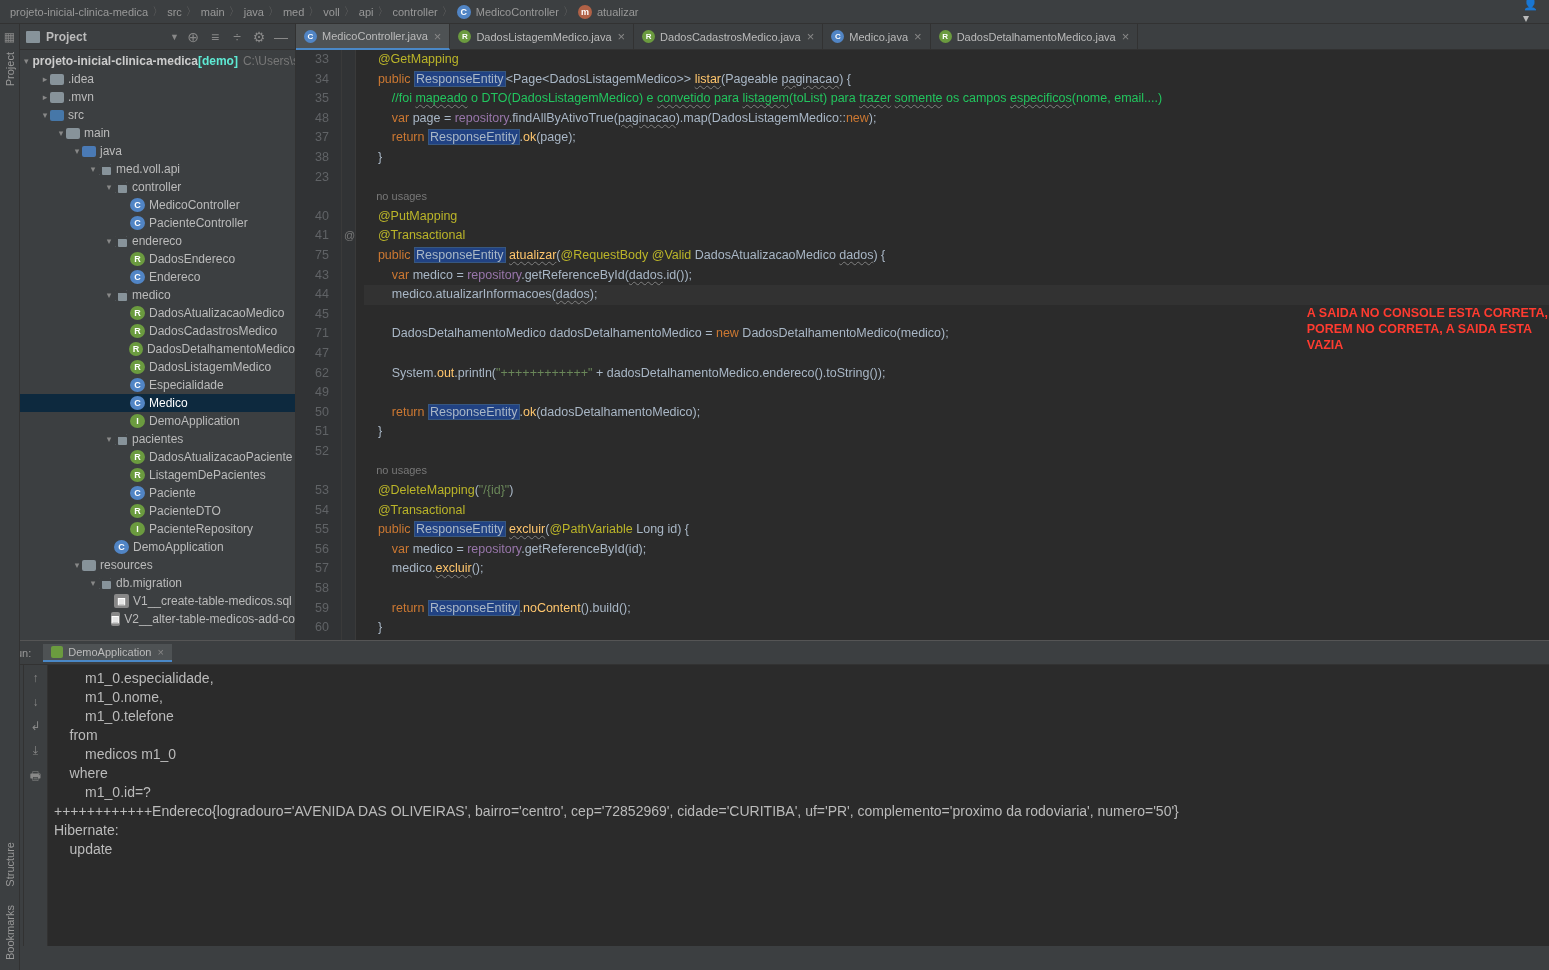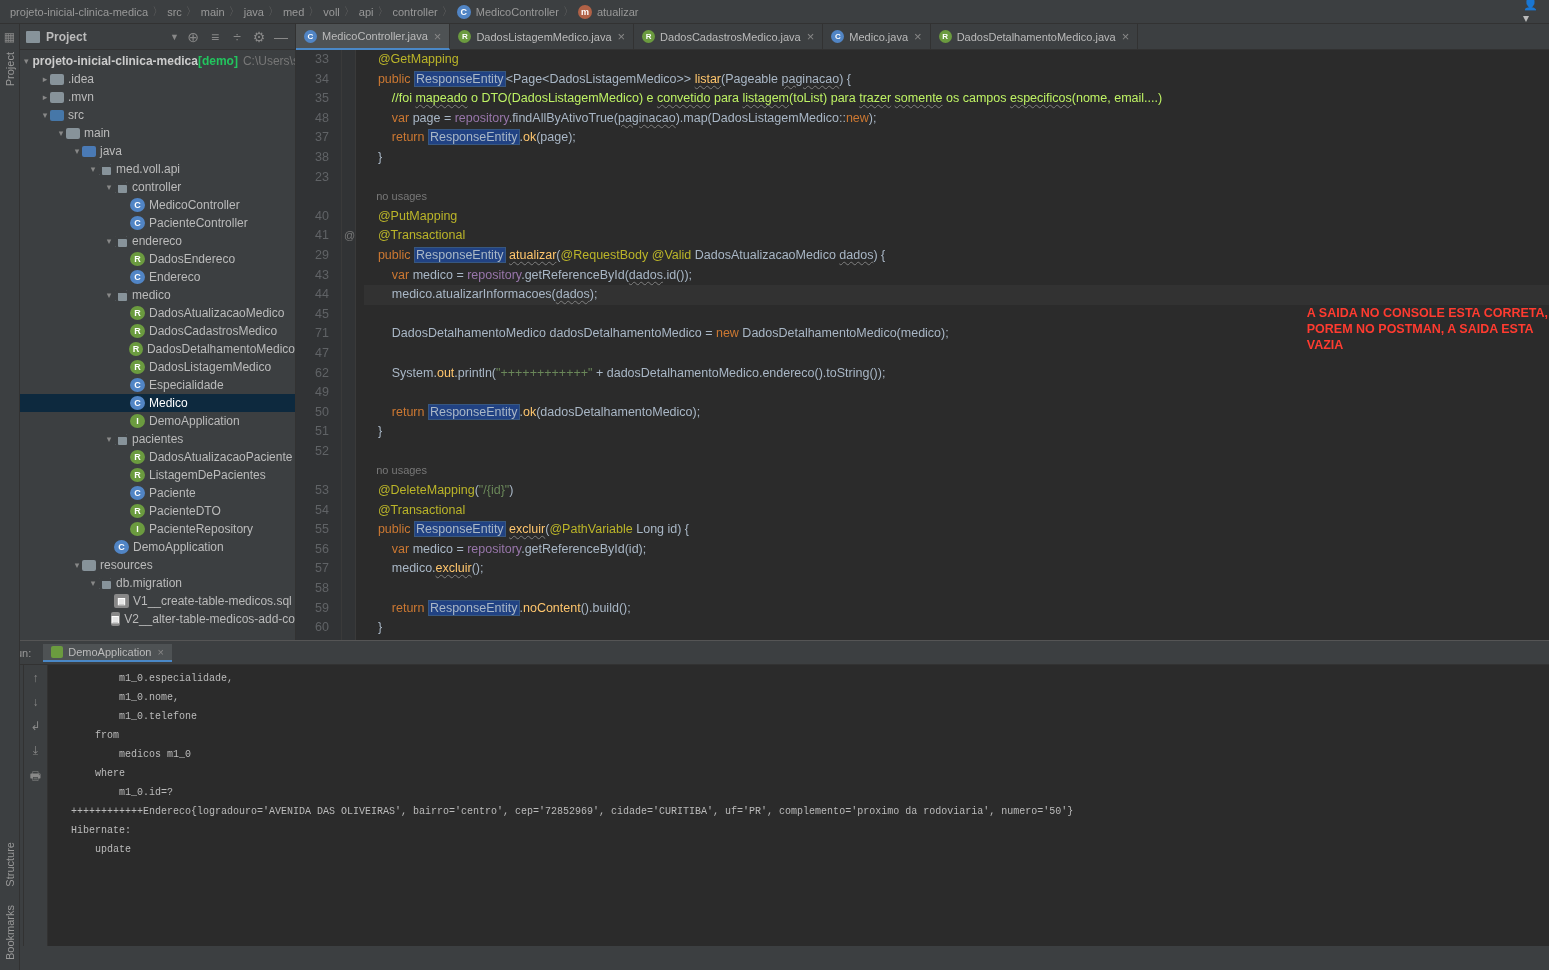--- a/index.html
+++ b/index.html
@@ -42,38 +42,38 @@
 .tab .tic.r { background:#6b9b3f;}
 .tab .close { margin-left:6px; color:#888; font-size:13px;}
 .editor { flex:1; display:flex; overflow:hidden; position:relative; font-family: 'Consolas','Monaco',monospace; font-size:12.5px; line-height:19.6px; }
 .gutter { width:46px; background:#313335; color:#606366; text-align:right; padding-right:12px; user-select:none; border-right:1px solid #3a3a3a; }
 .gutter div { height:19.6px; }
 .fold-col { width:14px; background:#313335; border-right:1px solid #3a3a3a; position:relative;}
 .code { flex:1; padding-left:8px; color:#a9b7c6; white-space:pre; overflow:hidden; position:relative;}
 .code .ln { height:19.6px; }
 .kw { color:#cc7832; }
 .str { color:#6a8759; }
-.cmt { color:#bef264; }
+.cmt { color:#22c55e; }
 .ann { color:#bbb529; }
 .mth { color:#ffc66d; }
 .hlbox { background:#214283; border:1px solid #375780; padding:0 1px;}
 .ul { text-decoration: underline wavy #808080 1px; text-underline-offset:2px;}
 .inlay { color:#787878; font-size:11px;}
 .cursor-line { background:#323232;}
 .annotation-at { color:#787878; font-size:11px; position:absolute; left:2px;}
 .run-panel { height: 306px; background:#2b2b2b; border-top:1px solid #555; display:flex; flex-direction:column;}
 .run-header { height:24px; background:#3c3f41; display:flex; align-items:center; padding:0 8px; font-size:11px; border-bottom:1px solid #323232;}
 .run-header .lbl { color:#999; margin-right:12px;}
 .run-tab { background:#4e5254; padding:2px 8px; border-bottom:2px solid #4a88c7; display:flex; align-items:center;}
 .run-tab .sp { width:12px;height:12px; background:#6b9b3f; border-radius:2px; margin-right:5px; display:inline-block;}
 .run-body { flex:1; display:flex;}
 .run-tools { width:24px; background:#3c3f41; border-right:1px solid #323232; display:flex; flex-direction:column; align-items:center; padding-top:6px; gap:8px;}
 .run-tools .ti { width:16px; height:16px; display:flex; align-items:center; justify-content:center; cursor:pointer;}
 .run-sub { width:24px; background:#3c3f41; border-right:1px solid #323232; display:flex; flex-direction:column; align-items:center; padding-top:6px; gap:10px; color:#888;}
-.console { flex:1; font-family:Liberation Mono, monospace; font-size:10px; line-height:19px; color:#bbb; padding:4px 23px; white-space:pre; overflow:hidden;}
+.console { flex:1; font-family:Liberation Sans, sans-serif; font-size:14px; line-height:19px; color:#bbb; padding:4px 6px; white-space:pre; overflow:hidden;}
 .red-annot { position:absolute; color:#ff3b30; font-size:12.5px; font-weight:bold; font-family:'Segoe UI',Arial,sans-serif; line-height:16px; text-align:left;}
 .arrow-svg { position:absolute; pointer-events:none;}
 .avatar-btn { position:absolute; right:8px; top:3px; width:18px; height:16px; color:#bbb; display:flex; align-items:center;}
 </style>
 </head>
 <body>
 
 <div class="breadcrumb">
   <span>projeto-inicial-clinica-medica</span>
     <span class="sep">〉</span>
@@ -114,21 +114,21 @@
       <span class="tbicon">≡</span>
       <span class="tbicon">÷</span>
       <span class="tbicon">⚙</span>
       <span class="tbicon">—</span>
     </div>
     <div class="tree" id="tree">
         <div class="tree-row" style="padding-left: 4px;">
           <span class="arrow">▾</span>
           <span class="ic folder"></span>
           <b style="color:#ccc;">projeto-inicial-clinica-medica</b> 
-          <b style="color:#22c55e;">[demo]</b>
+          <b style="color:#5eead4;">[demo]</b>
           <span class="dim">C:\Users\s</span>
         </div>
         <div class="tree-row" style="padding-left: 20px;">
           <span class="arrow">▸</span>
           <span class="ic folder"></span>
           <span>.idea</span>
         </div>
         <div class="tree-row" style="padding-left: 20px;">
           <span class="arrow">▸</span>
           <span class="ic folder"></span>
@@ -315,21 +315,21 @@
           <div>33</div>
           <div>34</div>
           <div>35</div>
           <div>48</div>
           <div>37</div>
           <div>38</div>
           <div>23</div>
           <div></div>
           <div>40</div>
           <div>41</div>
-          <div>29</div>
+          <div>75</div>
           <div>43</div>
           <div>44</div>
           <div>45</div>
           <div>71</div>
           <div>47</div>
           <div>62</div>
           <div>49</div>
           <div>50</div>
           <div>51</div>
           <div>52</div>
@@ -389,21 +389,21 @@
   </div>
 </div>
 
 <div style="position:absolute; left:0; top:640px; width:20px; bottom:0; background:#3c3f41; border-right:1px solid #323232; display:flex; flex-direction:column; align-items:center; justify-content:flex-end; padding-bottom:10px; gap:18px;">
   <span class="vtxt2" style="writing-mode:vertical-rl; transform:rotate(180deg); font-size:11px; color:#999;">Structure</span>
   <span class="vtxt2" style="writing-mode:vertical-rl; transform:rotate(180deg); font-size:11px; color:#999;">Bookmarks</span>
 </div>
 
 <div class="red-annot" style="right:1px; top:305px;">
   <div>A SAIDA NO CONSOLE ESTA CORRETA,</div>
-  <div>POREM NO POSTMAN, A SAIDA ESTA</div>
+  <div>POREM NO CORRETA, A SAIDA ESTA</div>
   <div>VAZIA</div>
 </div>
 
 <svg class="arrow-svg" width="1549" height="970">
   <defs>
     <marker id="ah" markerWidth="12" markerHeight="10" refX="11" refY="5" orient="auto">
       <path d="M0,0 L12,5 L0,10 Z" fill="#ff3b30"></path>
     </marker>
   </defs>
   <line x1="1140" y1="320" x2="1002" y2="368" stroke="#ff3b30" stroke-width="2.5" marker-end="url(#ah)"></line>

